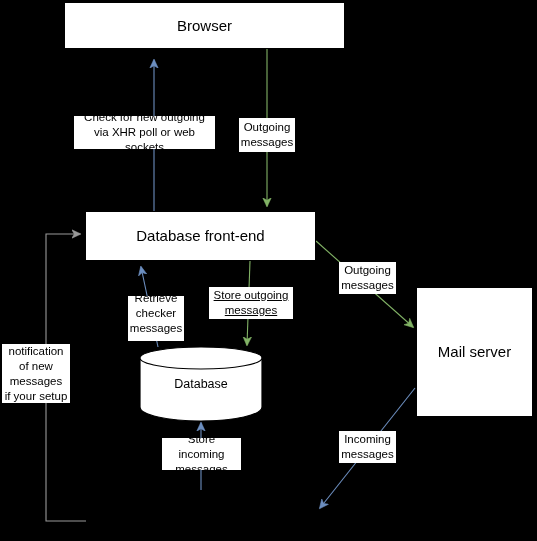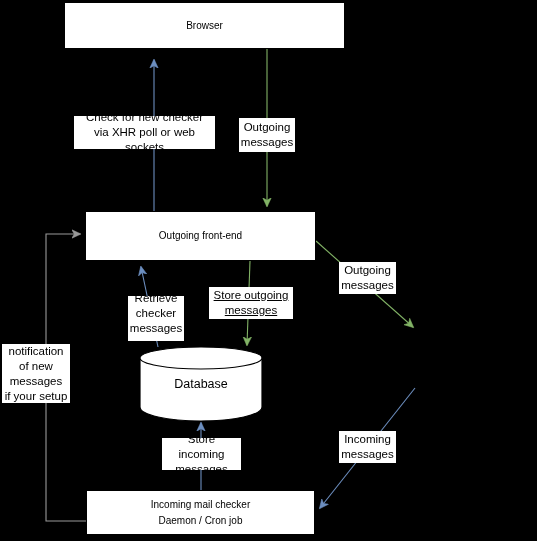--- a/index.html
+++ b/index.html
@@ -23,21 +23,21 @@
   }
   .node {
     position: absolute;
     background: #ffffff;
     border: 1px solid #000000;
     color: #000000;
     display: flex;
     align-items: center;
     justify-content: center;
     text-align: center;
-    font-size: 10px;
+    font-size: 15px;
     line-height: 16px;
     z-index: 3;
     white-space: pre-line;
   }
   .label {
     position: absolute;
     background: #ffffff;
     color: #000000;
     text-align: center;
     font-size: 11.5px;
@@ -118,37 +118,36 @@
     <g>
       <path d="M86,521 L46,521 L46,234 L80,234" fill="none" stroke="#999999" stroke-width="1.1" marker-end="url(#arrow-gray)"></path>
     </g>
   </svg>
 
   <div class="node" style="left:64px; top:2px; width:281px; height:47px;">
     <span>Browser</span>
   </div>
 
   <div class="node" style="left:85px; top:211px; width:231px; height:50px;">
-    <span>Outgoing front-end</span>
+    <span>Database front-end</span>
   </div>
 
   <svg style="position:absolute; left:138px; top:345px; width:128px; height:78px; z-index:3;" viewBox="0 0 128 78" xmlns="http://www.w3.org/2000/svg">
     <path d="M2,13 L2,62 C2,70 30,76 63,76 C96,76 124,70 124,62 L124,13 Z" fill="#ffffff" stroke="#000000" stroke-width="1.2"></path>
     <ellipse cx="63" cy="13" rx="61" ry="11" fill="#ffffff" stroke="#000000" stroke-width="1.2"></ellipse>
   </svg>
   <div class="cyl-text">Database</div>
 
-
-  <div class="node" style="left:86px; top:490px; width:229px; height:45px;">
-    <span>Incoming mail checker
-Daemon / Cron job</span>
+  <div class="node" style="left:416px; top:287px; width:117px; height:130px;">
+    <span>Mail server</span>
   </div>
 
+
   <div class="label" style="left:74px; top:116px; width:141px; height:33px;">
-    <span>Check for new checker
+    <span>Check for new outgoing
 via XHR poll or web sockets</span>
   </div>
 
   <div class="label" style="left:239px; top:118px; width:56px; height:34px;">
     <span>Outgoing
 messages</span>
   </div>
 
   <div class="label clip-top" style="left:128px; top:296px; width:56px; height:45px;">
     <span>Retrieve

